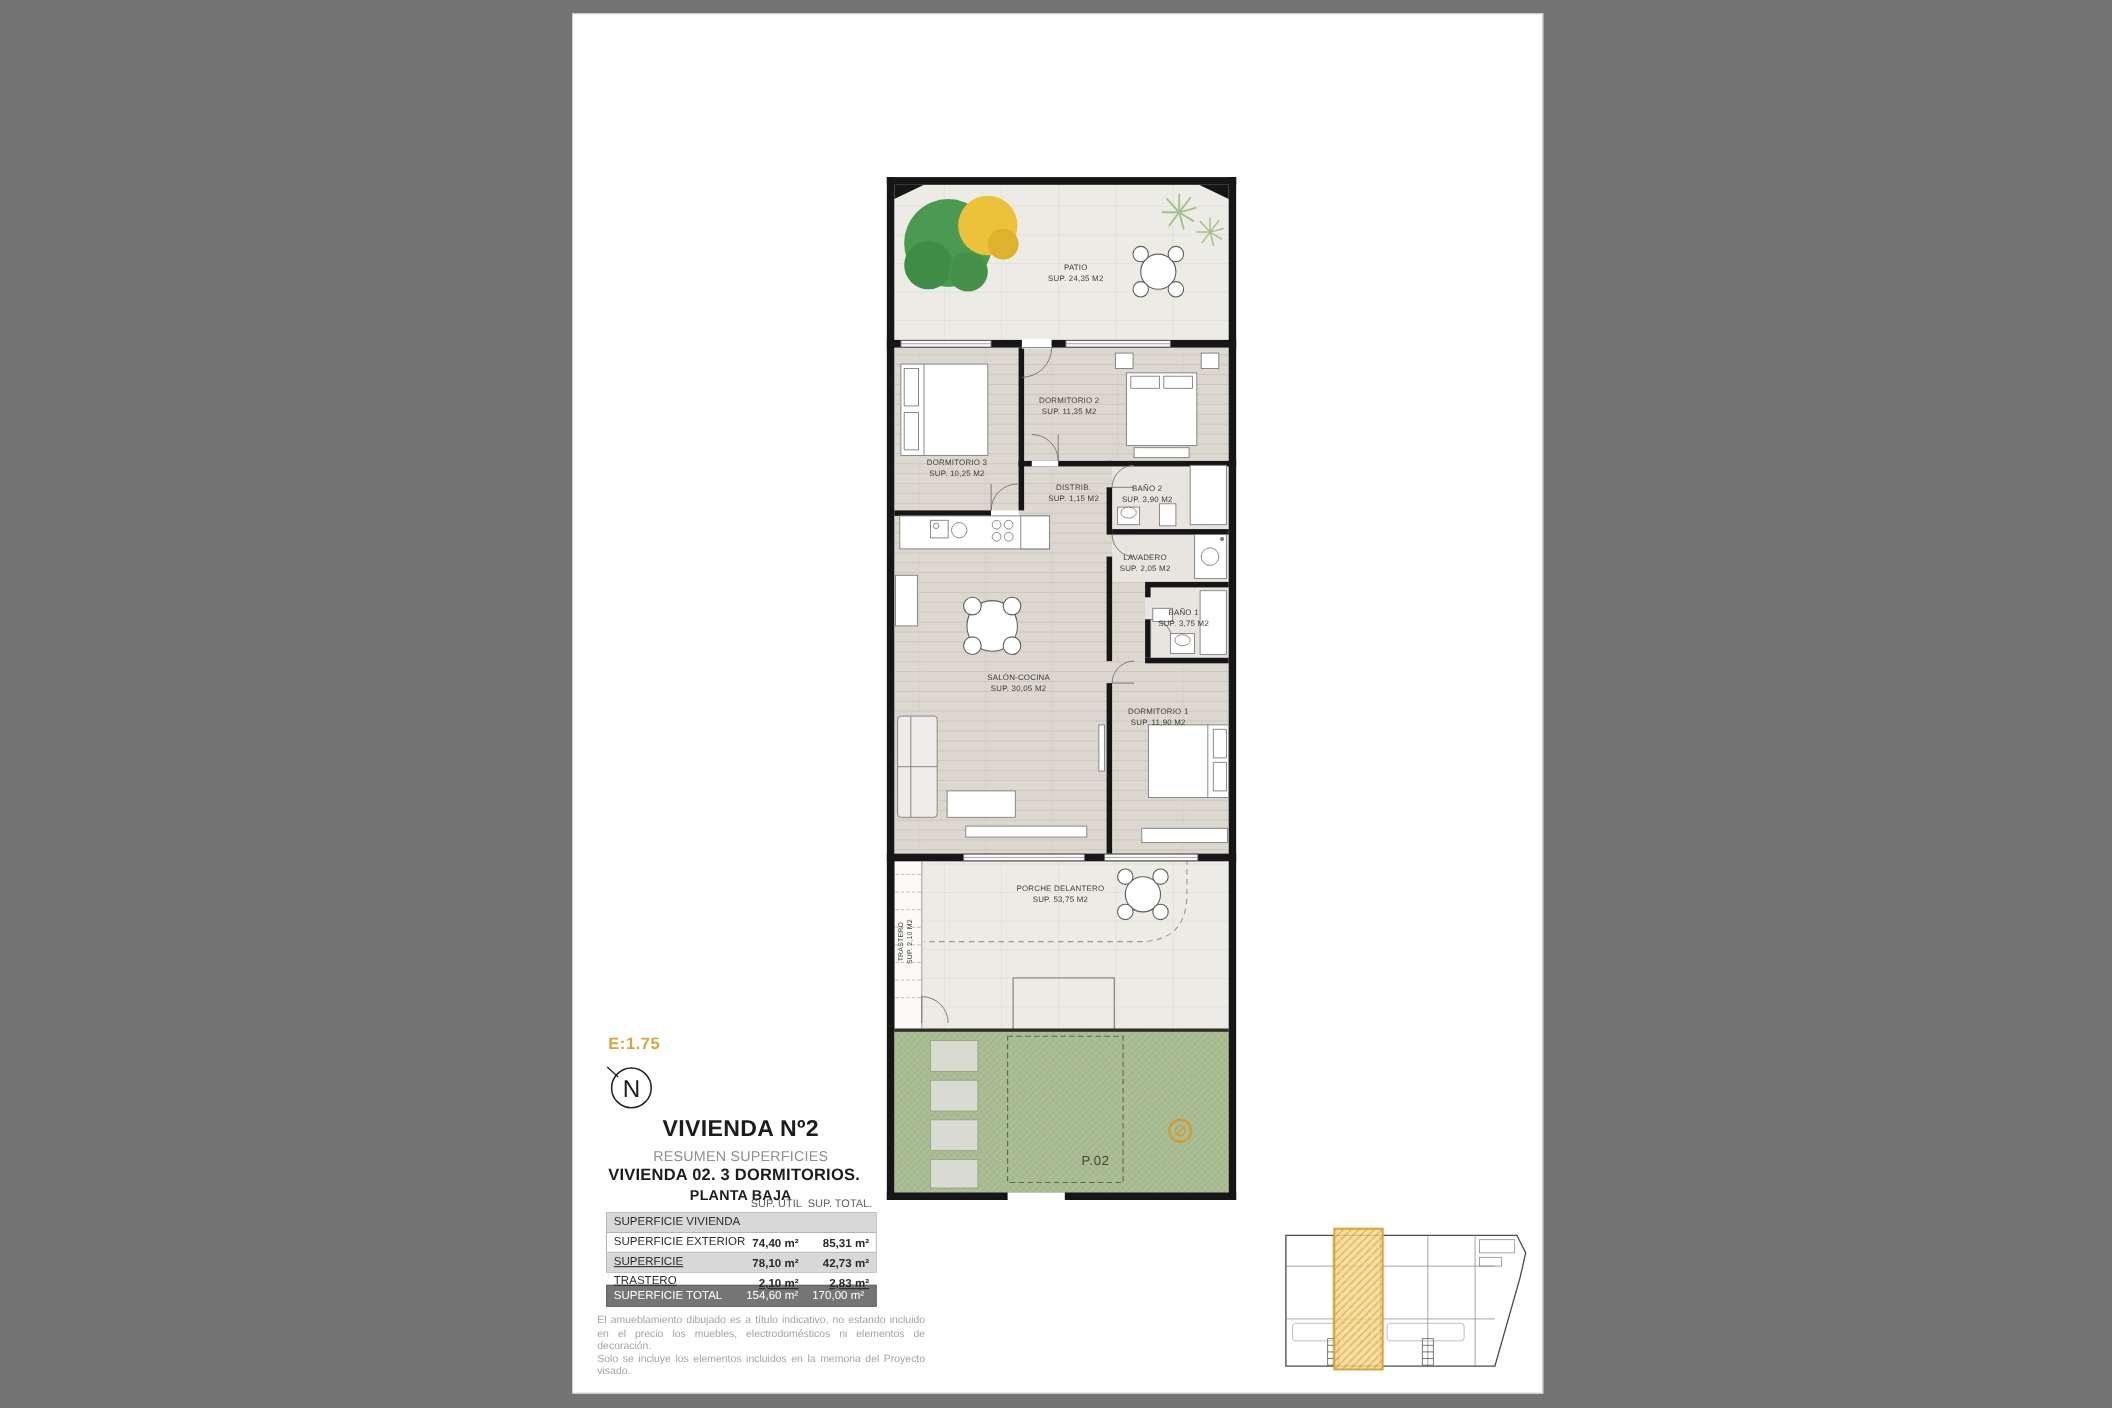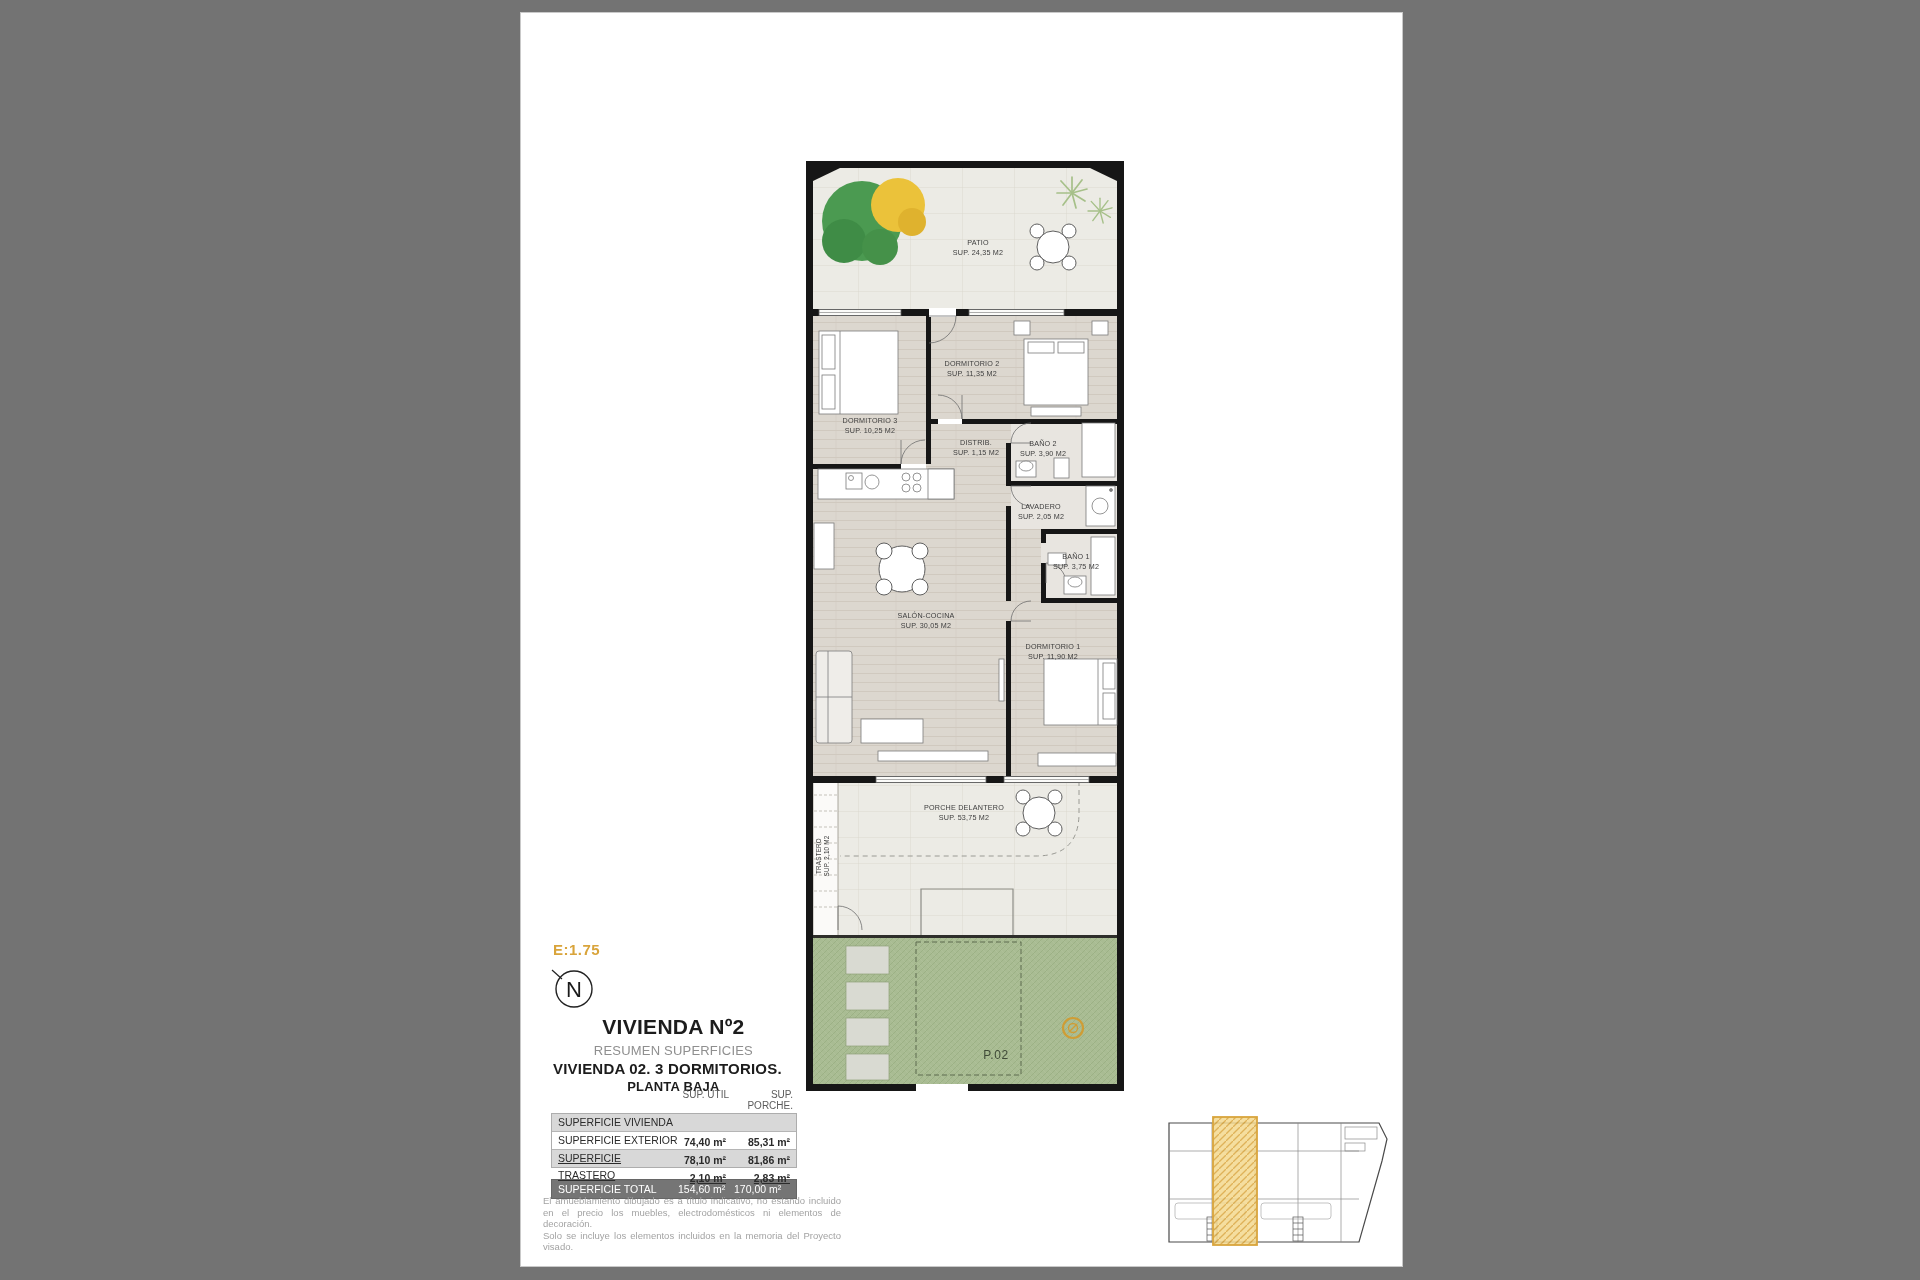--- a/index.html
+++ b/index.html
@@ -19,21 +19,21 @@
   .thead span{text-align:right;padding-right:4px;}
   .tbody{border:1px solid #adadad;}
   .trow{display:grid;grid-template-columns:126px 56px 64px;height:17px;line-height:17px;border-bottom:1px solid #b5b5b5;}
   .trow:last-child{border-bottom:none;text-decoration:underline;}
   .trow .lbl{padding-left:6px;}
   .trow .num{text-align:right;padding-right:8px;font-weight:bold;margin-top:20px;}
   .row-gray{background:#d8d8d8;}
   .row-white{background:#ffffff;}
   .trow-total{display:grid;grid-template-columns:126px 56px 64px;height:18px;line-height:18px;background:#757575;color:#ffffff;margin-top:11px;border:1px solid #666;}
   .trow-total .lbl{padding-left:6px;}
-  .trow-total .num{text-align:left;padding-right:8px;}
+  .trow-total .num{text-align:center;padding-right:8px;}
   .disclaimer{position:absolute;left:22px;top:1182px;width:298px;font-size:9.5px;line-height:1.22;color:#a3a3a3;text-align:justify;}
   .disclaimer p{margin:0;}
   svg text{font-family:"Liberation Sans",sans-serif;}
   .roomlabel{font-size:7.2px;fill:#3c3c3c;letter-spacing:.2px;}
   .parklabel{font-size:12px;fill:#3f4a37;letter-spacing:.6px;}
 </style>
 </head>
 <body>
 
 <div class="stage">
@@ -327,32 +327,32 @@
       <p class="t1">VIVIENDA Nº2</p>
       <p class="t2">RESUMEN SUPERFICIES</p>
       <p class="t3">VIVIENDA 02. 3 DORMITORIOS.</p>
       <p class="t4">PLANTA BAJA</p>
     </div>
 
     <div class="surftable">
       <div class="thead">
         <span></span>
         <span>SUP. ÚTIL</span>
-        <span>SUP. PORCHE.</span>
+        <span>SUP. TOTAL.</span>
       </div>
       <div class="tbody">
         <div class="trow row-gray">
           <span class="lbl">SUPERFICIE VIVIENDA</span>
           <span class="num">74,40 m²</span>
           <span class="num">85,31 m²</span>
         </div>
         <div class="trow row-white">
           <span class="lbl">SUPERFICIE EXTERIOR</span>
           <span class="num">78,10 m²</span>
-          <span class="num">81,86 m²</span>
+          <span class="num">42,73 m²</span>
         </div>
         <div class="trow row-gray">
           <span class="lbl">SUPERFICIE TRASTERO</span>
           <span class="num">2,10 m²</span>
           <span class="num">2,83 m²</span>
         </div>
       </div>
       <div class="trow-total">
         <span class="lbl">SUPERFICIE TOTAL</span>
         <span class="num">154,60 m²</span>

